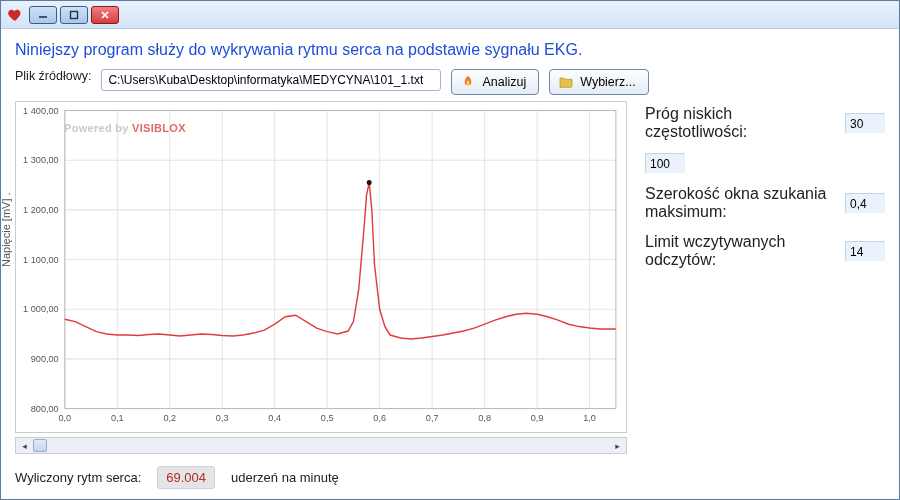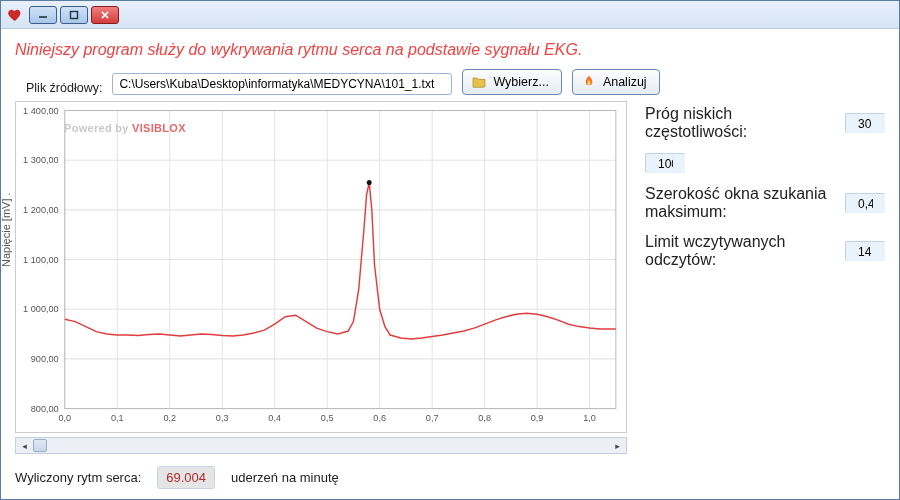--- a/index.html
+++ b/index.html
@@ -43,22 +43,22 @@
     background: linear-gradient(#cfe2f8,#a9c7ea);
   }
   .winbtn.close { background: linear-gradient(#f08080,#d43d3d); color:#fff; border-color:#8a1a1a; }
   .winbtn svg { width:10px; height:10px; }
   .content {
     flex:1;
     padding: 8px 14px 10px 14px;
     display:flex;
     flex-direction:column;
   }
-  .desc { font-size:16px; color:#ef4444; margin:4px 0 10px 0;font-style:italic; }
-  .filerow { display:flex; align-items:flex-end; gap:10px; margin-bottom:6px;margin-left:11px; }
+  .desc { font-size:16px; color:#1d4ed8; margin:4px 0 10px 0; }
+  .filerow { display:flex; align-items:flex-start; gap:10px; margin-bottom:6px; }
   .filerow label { font-size:12.5px; }
   .fileinput {
     flex: 0 0 340px;
     height:22px;
     border:1px solid #9fb7d4;
     border-radius:3px;
     padding:5px 6px;
     font-size:12px;
     background:#fff;
   }
@@ -105,21 +105,21 @@
   .scroll .arrow { width:17px; height:15px; display:flex; align-items:center; justify-content:center; font-size:9px; color:#445; }
   .scroll .track { flex:1; position:relative; height:15px; }
   .scroll .thumb { position:absolute; left:0; top:1px; width:14px; height:13px; background:linear-gradient(#dfe8f4,#c9d7ea); border:1px solid #97aecb; border-radius:2px; }
   .params { width:240px; padding-top:4px; }
   .prow { display:flex; align-items:center; justify-content:space-between; margin-bottom:12px; gap:8px; }
   .prow label { font-size:16px; color:#222; }
   .pinput {
     width:40px; height:20px;
     border:none; border-top:1px solid #c2d3e6; border-left:1px solid #c2d3e6;
     background:#eaf2fb;
-    padding:2px 12px;
+    padding:2px 4px;
     font-size:12px;
     text-align:left;
     border-radius:2px;
   }
   .check {
     width:16px;height:16px;
     display:flex;align-items:center;justify-content:center;
     color:#6fb2ea;
   }
   .resultrow {
@@ -168,33 +168,33 @@
 
   <div class="content">
     <div class="desc">Niniejszy program służy do wykrywania rytmu serca na podstawie sygnału EKG.</div>
 
     <div class="filerow">
       <label>Plik źródłowy:</label>
       <input class="fileinput" value="C:\Users\Kuba\Desktop\informatyka\MEDYCYNA\101_1.txt" style="">
       <button class="btn">
         <span class="bicon">
           <svg viewBox="0 0 24 24">
-              <path fill="#e7c14a" stroke="#a9862a" stroke-width="1" d="M3 6h6l2 2h10v10a2 2 0 0 1-2 2H3z"></path>
-            </svg>
-        </span>
-        <span>Wybierz...</span>
-      </button>
-      <button class="btn">
-        <span class="bicon">
-          <svg viewBox="0 0 24 24">
               <path fill="#f07a28" d="M12 2c2 4 5 5 5 10a5 5 0 0 1-10 0c0-3 2-4 2-7 0 0 2 1 3-3z"></path>
               <path fill="#ffd36b" d="M12 9c1 2 2.4 2.5 2.4 5a2.4 2.4 0 0 1-4.8 0c0-1.5 1-2 1-3.5 0 0 1 .5 1.4-1.5z"></path>
             </svg>
         </span>
         <span>Analizuj</span>
+      </button>
+      <button class="btn">
+        <span class="bicon">
+          <svg viewBox="0 0 24 24">
+              <path fill="#e7c14a" stroke="#a9862a" stroke-width="1" d="M3 6h6l2 2h10v10a2 2 0 0 1-2 2H3z"></path>
+            </svg>
+        </span>
+        <span>Wybierz...</span>
       </button>
     </div>
 
     <div class="mainrow">
       <div class="chartcol">
         <div class="chartarea">
           <div class="poweredby">
             <span>Powered by </span><span class="visi">VISIBLOX</span>
           </div>
           <div class="ylabel">Napięcie [mV] .</div>

